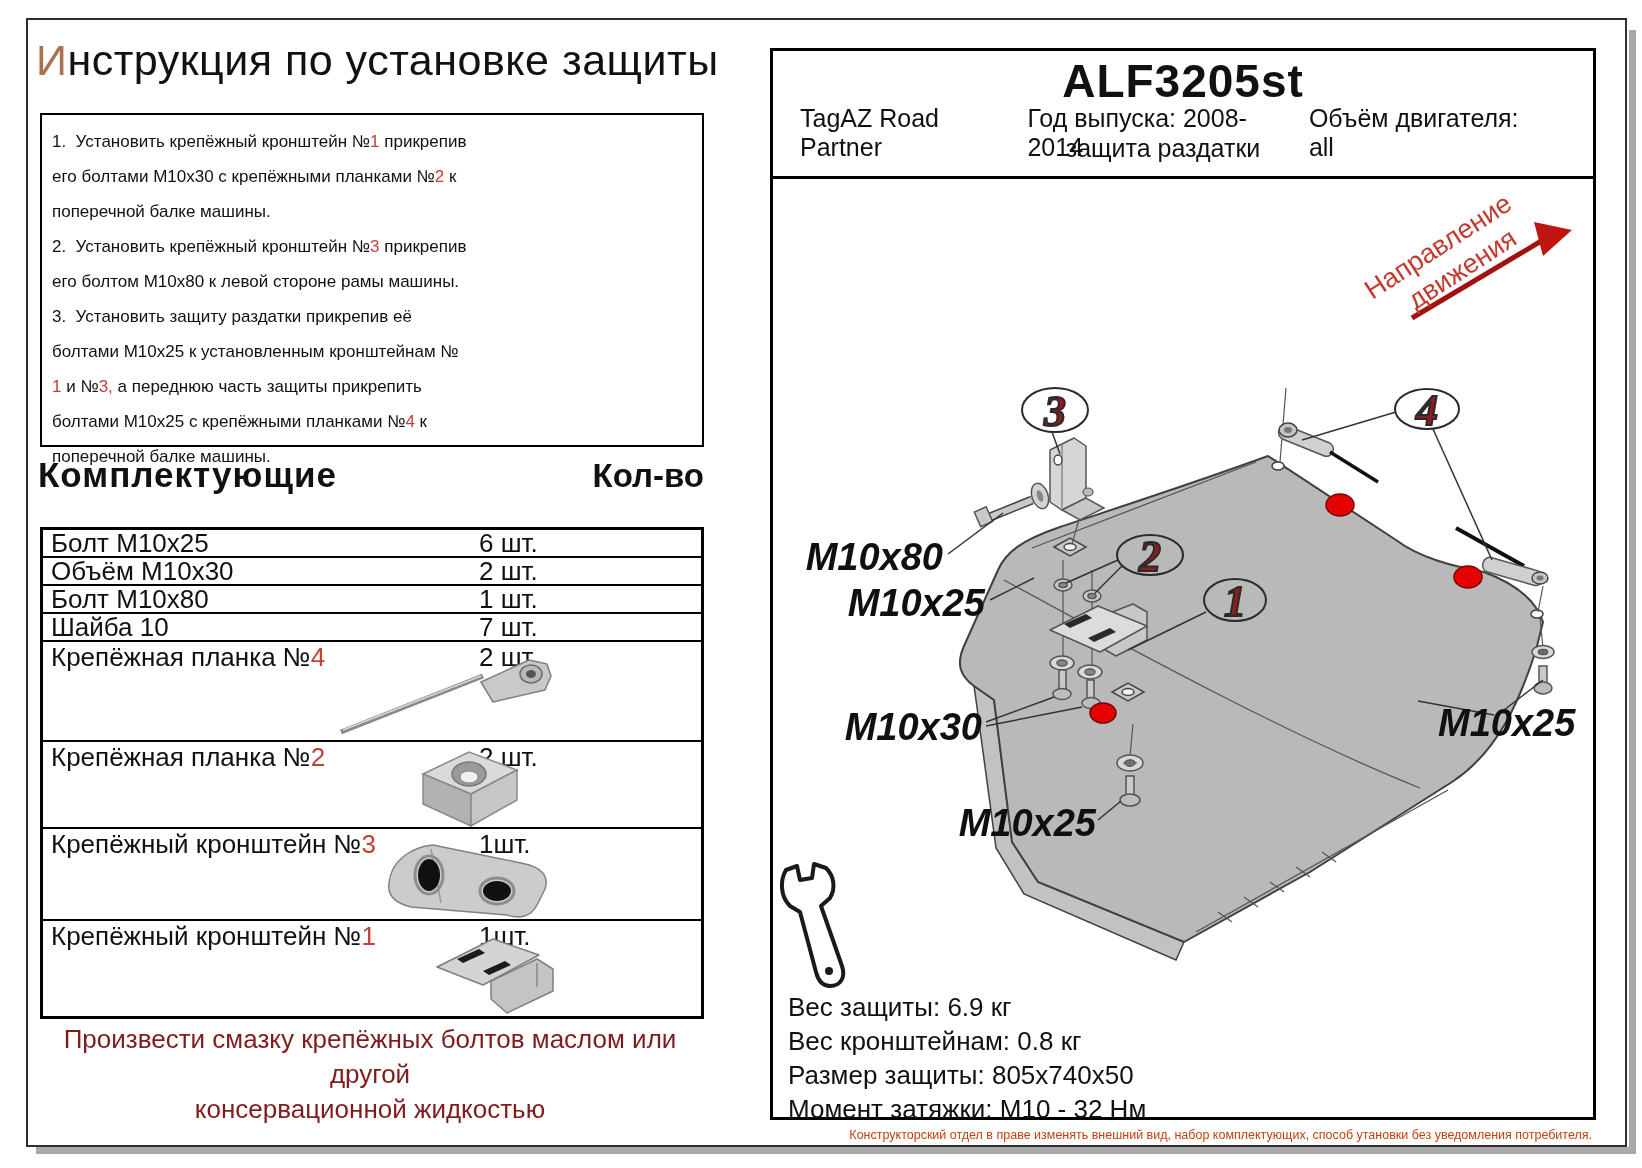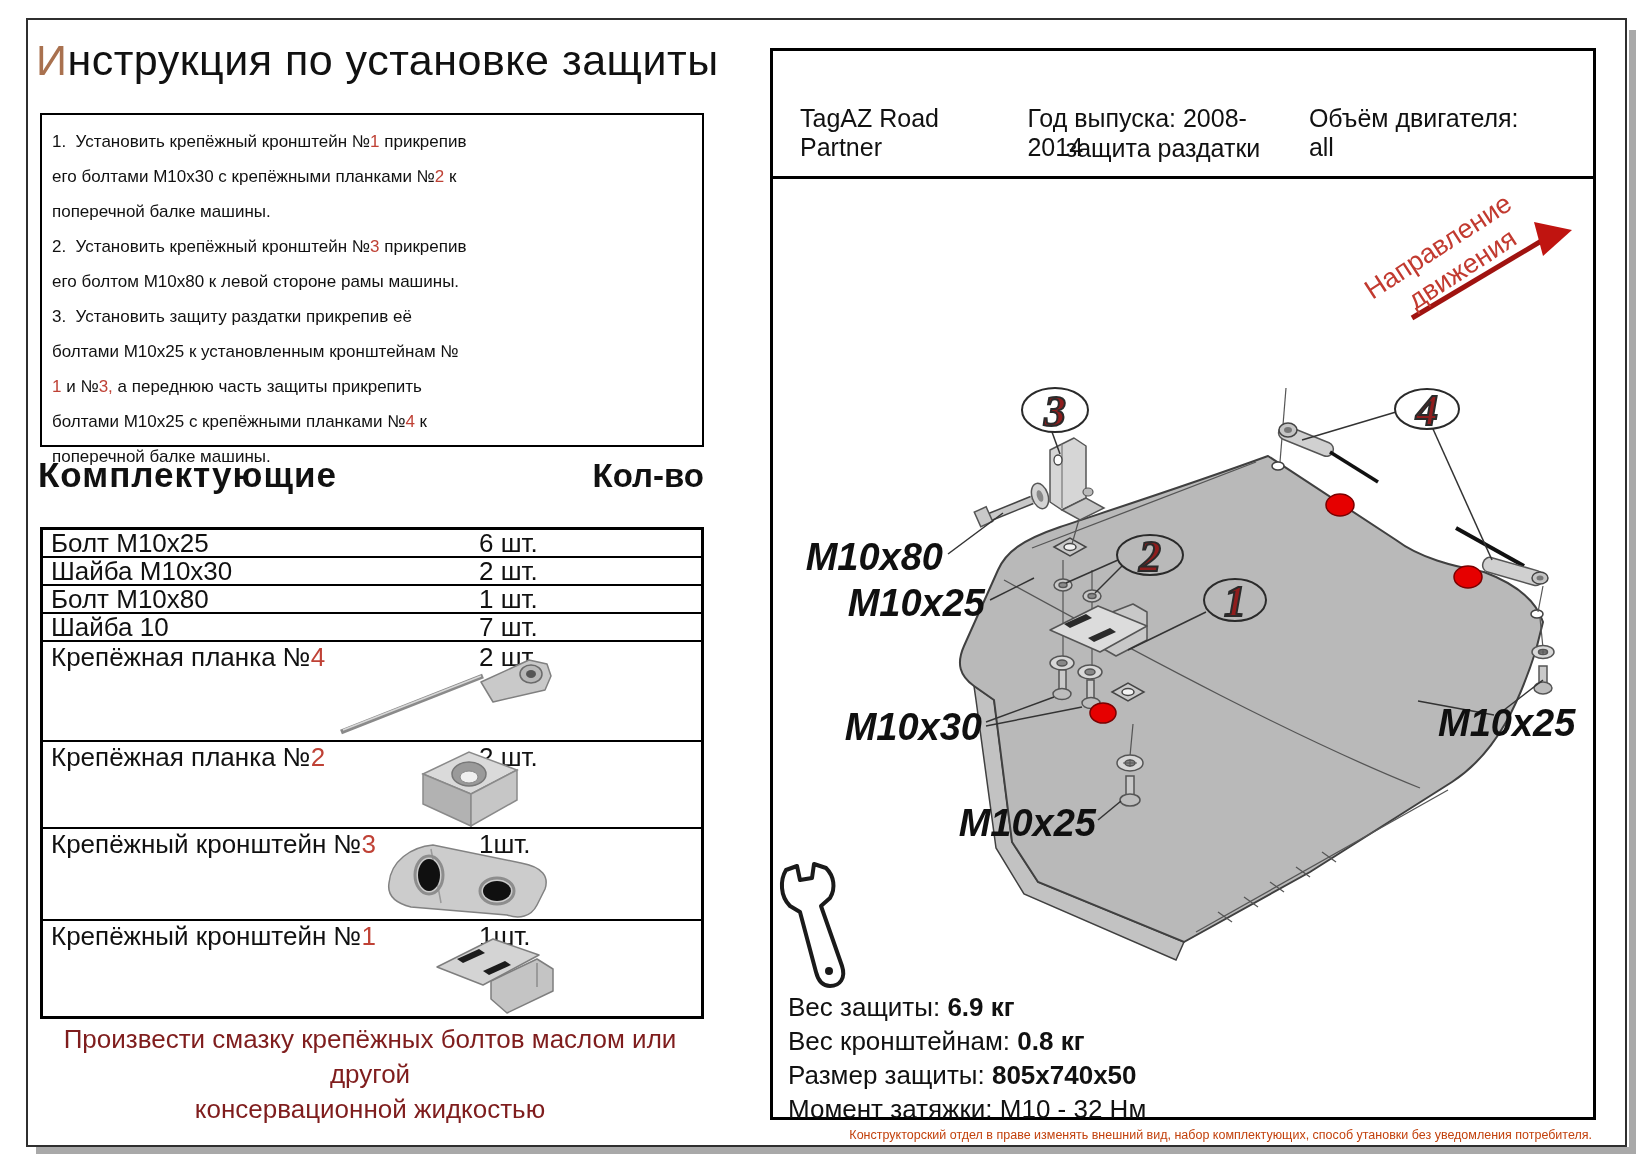--- a/index.html
+++ b/index.html
@@ -35,21 +35,21 @@
 
   .note{left:36px;top:1022px;width:668px;text-align:center;font-size:26px;line-height:35px;color:#7f1d1d;}
 
   .right-box{left:770px;top:48px;width:826px;height:1072px;border:3px solid #000;box-sizing:border-box;}
   .divider{left:770px;top:176px;width:826px;height:3px;background:#000;}
   .part-code{left:770px;top:54px;width:826px;text-align:center;font-size:46px;font-weight:bold;letter-spacing:1px;}
   .info-row{left:770px;top:104px;width:826px;display:flex;justify-content:space-between;box-sizing:border-box;padding:0 46px 0 30px;font-size:25px;}
   .subtitle{left:750px;top:134px;width:826px;text-align:center;font-size:25px;}
 
   .specs{left:788px;top:990px;font-size:26px;line-height:34px;}
-  .specs b{font-weight:bold;margin-top:17px;}
+  .specs b{font-weight:normal;margin-top:17px;}
 
   .fineprint{left:770px;top:1128px;width:822px;text-align:right;font-size:12.5px;color:#c2410c;}
 
   svg text.dlabel{font-family:"Liberation Sans",sans-serif;font-weight:bold;font-style:italic;font-size:38px;fill:#101010;}
   svg text.callout-num{font-family:"Liberation Serif",serif;font-weight:bold;font-style:italic;font-size:44px;fill:#8f1d1d;}
   svg text.dir-text{font-family:"Liberation Sans",sans-serif;font-size:27px;fill:#c23a30;}
 </style>
 </head>
 <body>
 
@@ -75,21 +75,21 @@
 
   <div class="abs comp-heading">Комплектующие</div>
   <div class="abs qty-heading">Кол-во</div>
 
   <div class="abs comp-table">
     <div class="trow h28">
       <div class="tname"><span>Болт М10х25</span><span class="red"></span></div>
       <div class="tqty">6 шт.</div>
     </div>
     <div class="trow h28">
-      <div class="tname"><span>Шайба М10х30</span><span class="red"></span></div>
+      <div class="tname"><span>Объём М10х30</span><span class="red"></span></div>
       <div class="tqty">2 шт.</div>
     </div>
     <div class="trow h28">
       <div class="tname"><span>Болт М10х80</span><span class="red"></span></div>
       <div class="tqty">1 шт.</div>
     </div>
     <div class="trow h28">
       <div class="tname"><span>Шайба 10</span><span class="red"></span></div>
       <div class="tqty">7 шт.</div>
     </div>
@@ -139,20 +139,21 @@
       </svg>
     </div>
   </div>
 
   <div class="abs note">
     <div>Произвести смазку крепёжных болтов маслом или другой</div>
     <div>консервационной жидкостью</div>
   </div>
 
   <div class="abs right-box"></div>
+  <div class="abs part-code">ALF3205st</div>
   <div class="abs info-row">
     <span>TagAZ Road Partner</span>
     <span>Год выпуска: 2008- 2014</span>
     <span>Объём двигателя: all</span>
   </div>
   <div class="abs subtitle">защита раздатки</div>
   <div class="abs divider"></div>
 
   <svg class="abs" style="left:772px;top:179px;" width="822" height="938" viewBox="772 179 822 938">
 

